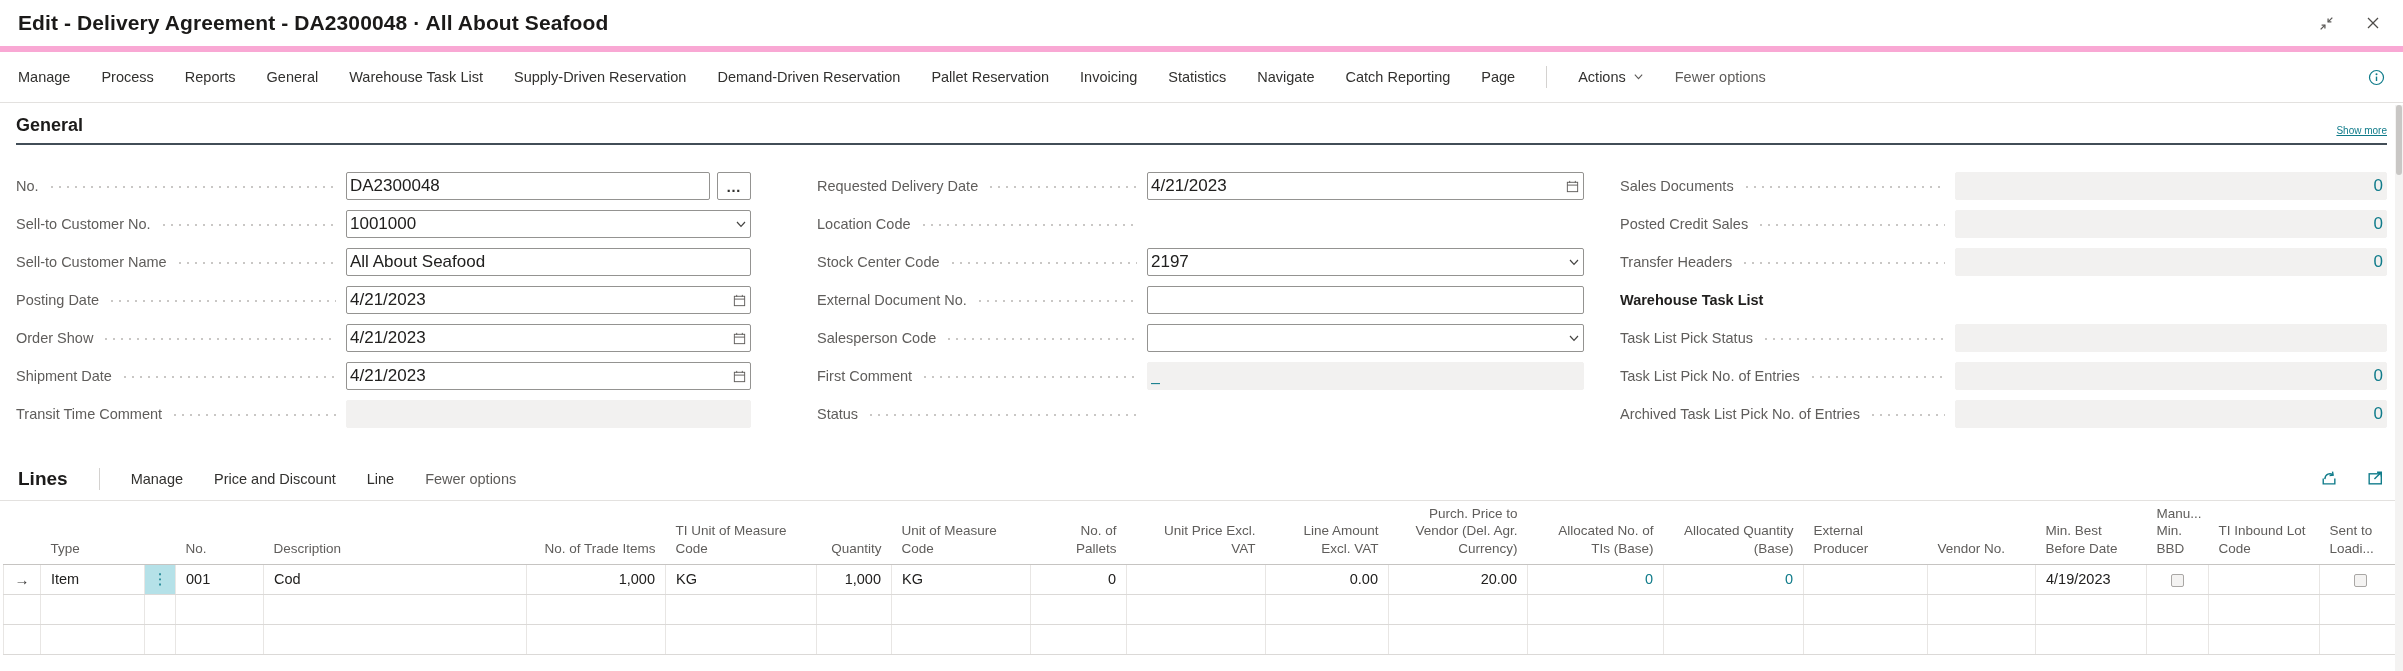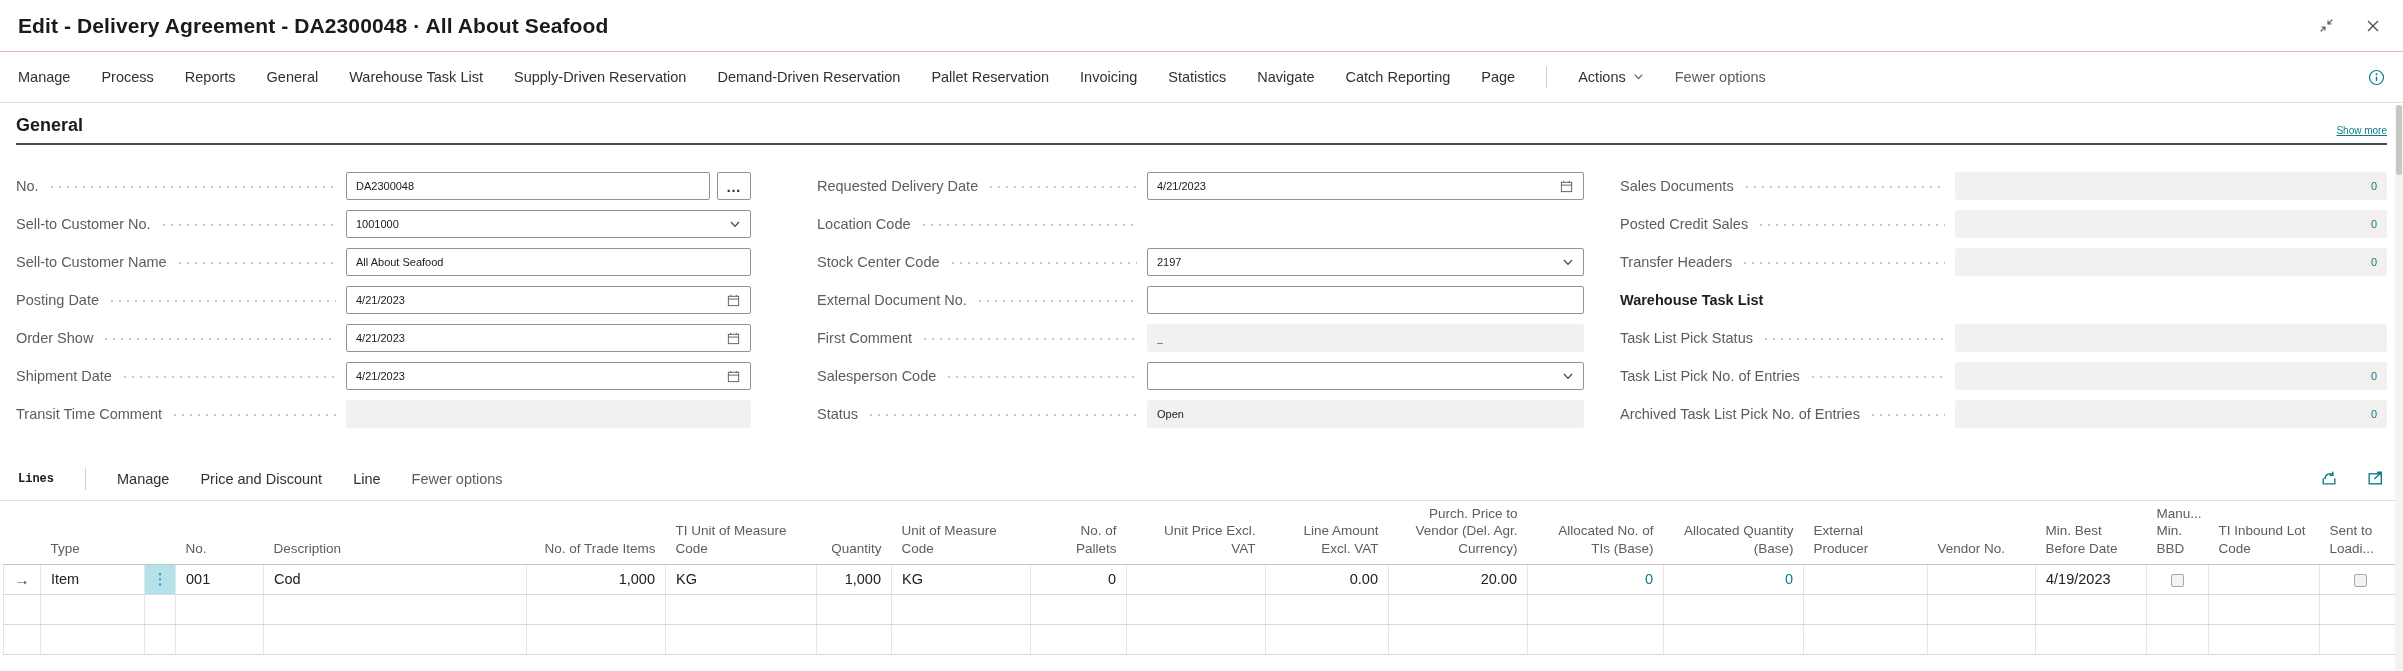--- a/index.html
+++ b/index.html
@@ -1,21 +1,21 @@
 <!DOCTYPE html>
 <html><head>
 <meta charset="utf-8">
 <style>
   * { box-sizing: border-box; margin: 0; padding: 0; }
   html,body { width:2403px; height:671px; overflow:hidden; background:#fff;
     font-family:"Liberation Sans", sans-serif; color:#1f1e1d; }
 
   
   .titlebar { height:52px; display:flex; align-items:center; padding:0 22px 0 18px;
-    border-bottom:1px solid #f9a8d4; }
+    border-bottom:6px solid #f9a8d4; }
   .title { font-size:21px; font-weight:700; color:#1b1a19; letter-spacing:.1px; }
   .win-icons { margin-left:auto; display:flex; align-items:center; gap:30px; }
   .win-icons svg { display:block; }
 
   
   .actionbar { height:51px; display:flex; align-items:center; gap:31px; padding:0 18px;
     border-bottom:1px solid #e3e1df; font-size:14.5px; color:#32312f; }
   .actionbar .mi { cursor:default; white-space:nowrap; }
   .vsep { width:1px; height:22px; background:#d4d2d0; flex:0 0 1px; }
   .actions-btn { display:flex; align-items:center; gap:7px; }
@@ -37,36 +37,36 @@
   .field-row { display:flex; align-items:center; height:38px; }
   .field-label { width:330px; flex:0 0 330px; display:flex; align-items:center;
     font-size:14.5px; color:#5f5d5b; }
   .fcol3 .field-label { width:335px; flex-basis:335px; }
   .field-label .txt { white-space:nowrap; }
   .leader { flex:1; height:4px; margin:2px 10px 0 9px;
     background-image:radial-gradient(circle, #c9c7c5 1.1px, transparent 1.4px);
     background-size:8px 4px; background-repeat:repeat-x; background-position:0 50%; }
   .field-ctrl { flex:1; display:flex; align-items:center; gap:7px; min-width:0; }
   .control { position:relative; flex:1; height:28px; border:1px solid #949391; border-radius:2px;
-    background:#fff; display:flex; align-items:center; padding:0 9px; font-size:11px; color:#21201f; }
+    background:#fff; display:flex; align-items:center; padding:0 3px; font-size:17px; color:#21201f; }
   .control .val { white-space:nowrap; overflow:hidden; }
   .control .icon-right { margin-left:auto; display:flex; align-items:center; padding-left:6px; }
   .control.readonly { background:#f2f1f0; border-color:#f2f1f0; }
   .control.r-link { justify-content:flex-end; color:#0f7b8a; }
   .control.t-link { color:#0f7b8a; }
   .assist { flex:0 0 34px; width:34px; height:28px; border:1px solid #949391; border-radius:2px;
     background:#fff; font-size:15px; font-weight:700; color:#32312f; line-height:1;
     display:flex; align-items:center; justify-content:center; letter-spacing:1px; }
   .subhead-row { height:38px; display:flex; align-items:center; font-size:14.5px;
     font-weight:700; color:#1f1e1d; }
 
   
   .lines-bar { margin-top:25px; height:43px; display:flex; align-items:center; gap:31px;
     padding:0 18px; border-bottom:1px solid #e3e1df; font-size:14.5px; color:#32312f; }
-  .lines-title { font-size:12px; font-weight:700; color:#1c1b1a;font-family:Liberation Mono, monospace; }
+  .lines-title { font-size:19px; font-weight:700; color:#1c1b1a; }
   .lines-icons { margin-left:auto; display:flex; align-items:center; gap:28px; }
 
   table { border-collapse:collapse; table-layout:fixed; width:2397px; margin-left:3px; }
   th { font-size:13.5px; font-weight:400; color:#5f5d5b; vertical-align:bottom;
     padding:4px 10px 7px 10px; line-height:1.28; border-bottom:1px solid #c6c4c2; text-align:left; }
   th.c-num { text-align:right; }
   td { height:30px; padding:0 10px; font-size:14.5px; color:#21201f;
     border-bottom:1px solid #dbd9d7; border-right:1px solid #e8e6e4; white-space:nowrap; overflow:hidden; }
   td:first-child { border-left:1px solid #e8e6e4; }
   td.c-num { text-align:right; }
@@ -306,55 +306,50 @@
             <span class="leader"></span>
           </div>
         <div class="field-ctrl">
           <div class="control">
               <span class="val"></span>
             </div>
         </div>
       </div>
       <div class="field-row">
         <div class="field-label">
+            <span class="txt">Salesperson Code</span>
+            <span class="leader"></span>
+          </div>
+        <div class="field-ctrl">
+          <div class="control">
+              <span class="val"></span>
+            <span class="icon-right">
+                <svg width="12" height="12" viewBox="0 0 12 12" fill="none" stroke="#454442" stroke-width="1.2">
+                  <polyline points="2,4 6,8.3 10,4"></polyline>
+                </svg>
+              </span>
+          </div>
+        </div>
+      </div>
+      <div class="field-row">
+        <div class="field-label">
             <span class="txt">First Comment</span>
             <span class="leader"></span>
           </div>
         <div class="field-ctrl">
           <div class="control readonly t-link">
               <span class="val">_</span>
             </div>
         </div>
       </div>
       <div class="field-row">
         <div class="field-label">
-            <span class="txt">Salesperson Code</span>
-            <span class="leader"></span>
-          </div>
-        <div class="field-ctrl">
-          <div class="control">
-              <span class="val"></span>
-            <span class="icon-right">
-                <svg width="12" height="12" viewBox="0 0 12 12" fill="none" stroke="#454442" stroke-width="1.2">
-                  <polyline points="2,4 6,8.3 10,4"></polyline>
-                </svg>
-              </span>
-          </div>
-        </div>
-      </div>
-      <div class="field-row">
-        <div class="field-label">
             <span class="txt">Status</span>
             <span class="leader"></span>
           </div>
-        <div class="field-ctrl">
-          <div class="control readonly">
-              <span class="val">Open</span>
-            </div>
-        </div>
       </div>
     </div>
 
     <div class="fcol3">
       <div class="field-row">
         <div class="field-label">
             <span class="txt">Sales Documents</span>
             <span class="leader"></span>
           </div>
         <div class="field-ctrl">

